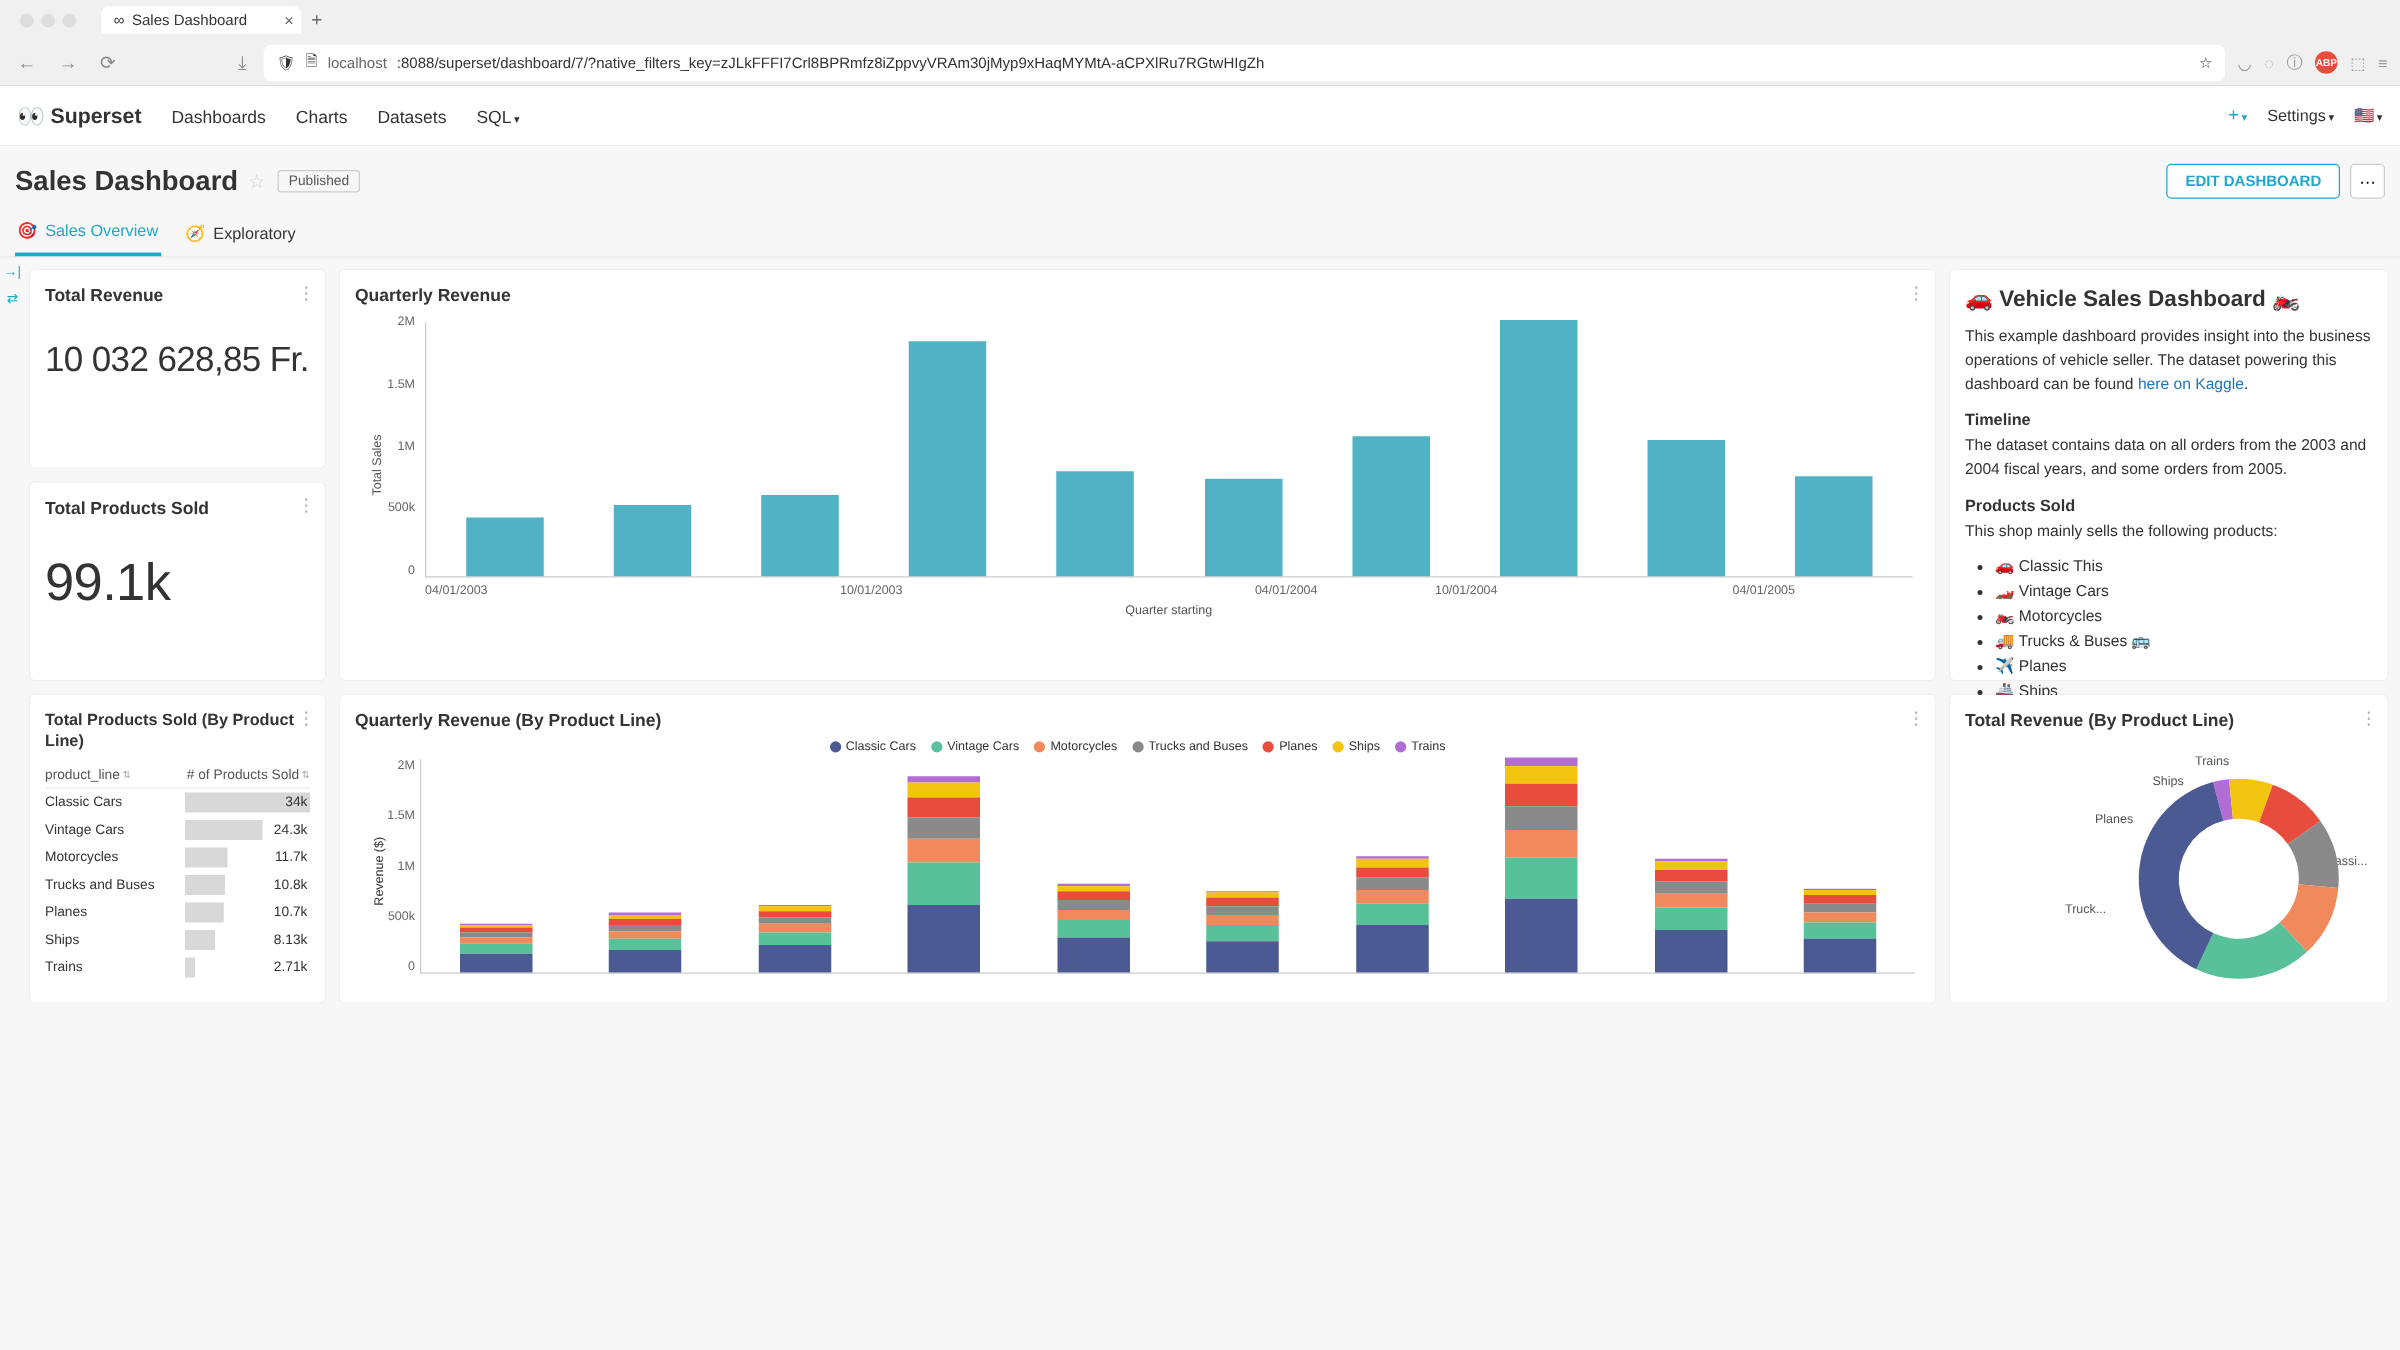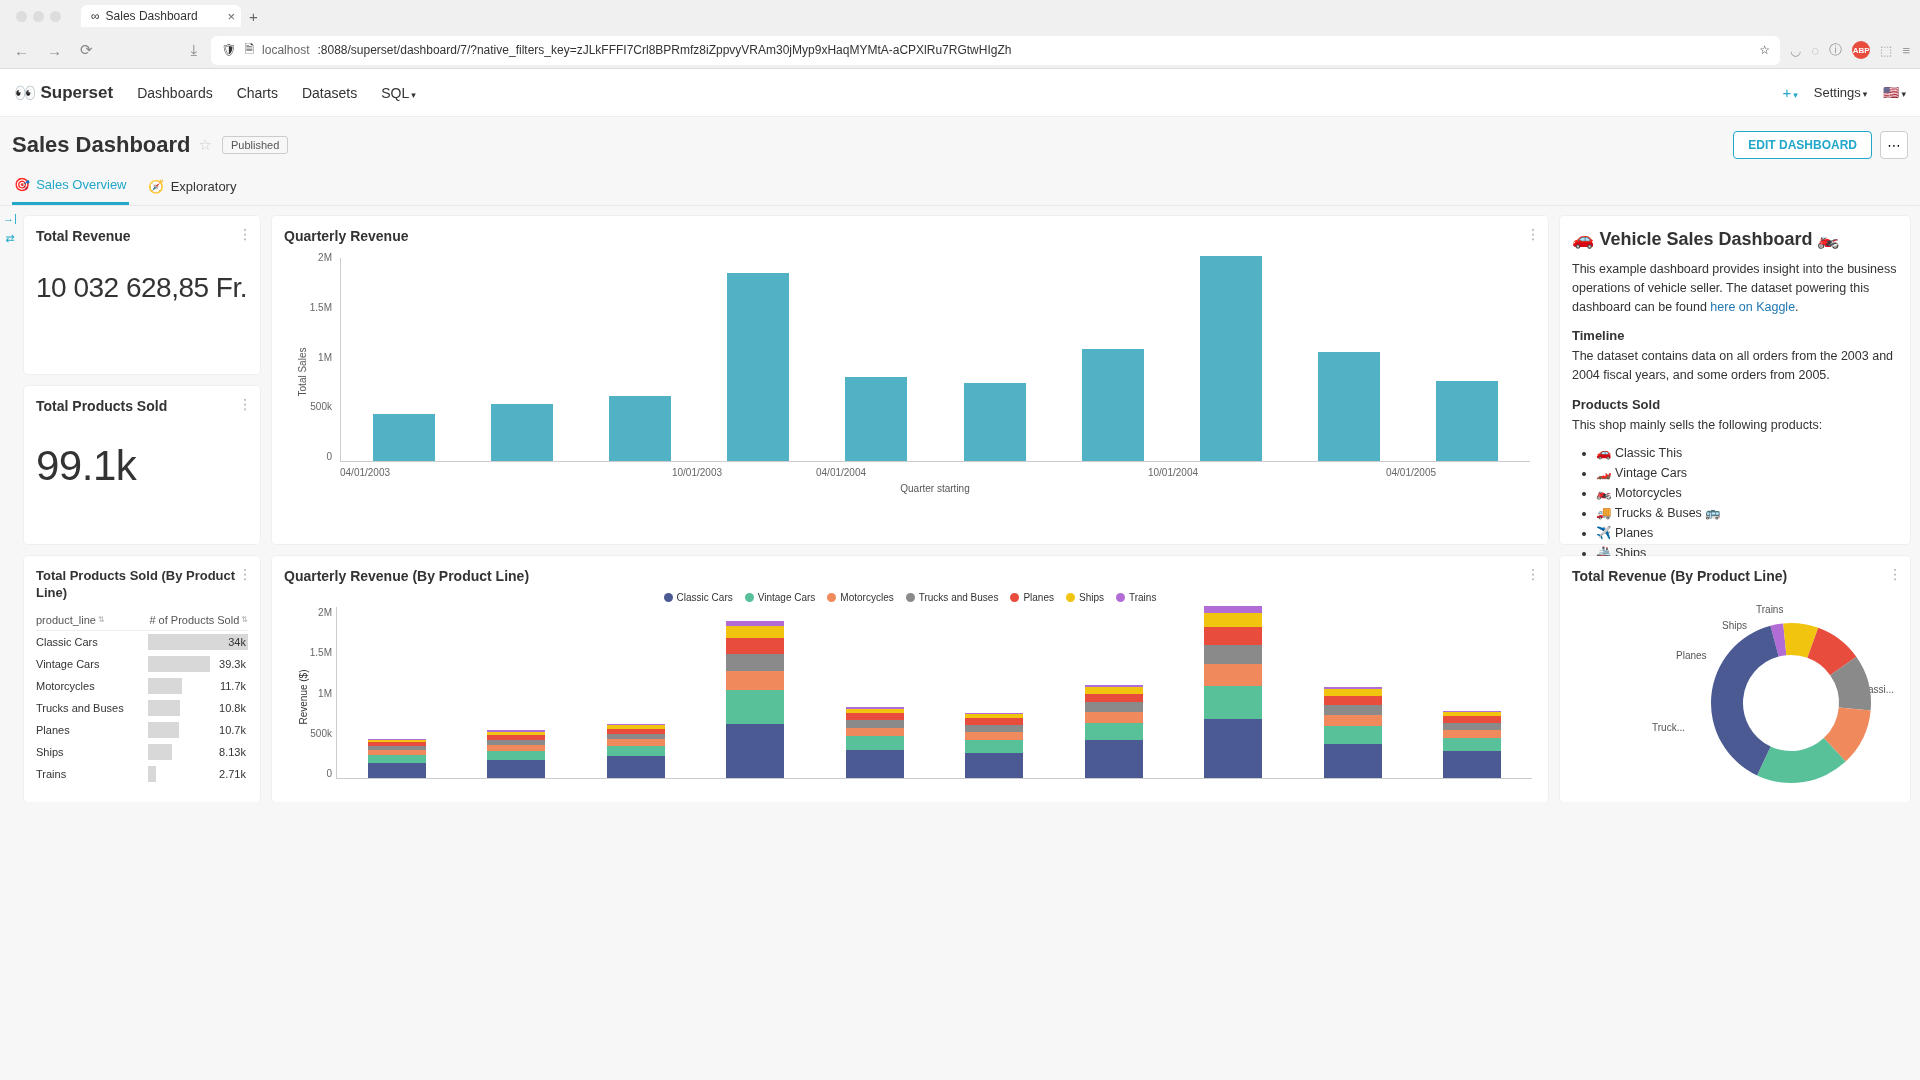--- a/index.html
+++ b/index.html
@@ -239,21 +239,21 @@
             <div class="bar" style="height: 41.5%;"></div>
             <div class="bar" style="height: 38.5%;"></div>
             <div class="bar" style="height: 55%;"></div>
             <div class="bar" style="height: 101%;"></div>
             <div class="bar" style="height: 53.5%;"></div>
             <div class="bar" style="height: 39.5%;"></div>
           </div>
         <div class="x-ticks">
           <span style="flex:2;text-align:left">04/01/2003</span>
           <span style="flex:2;text-align:center">10/01/2003</span>
-          <span style="flex:2;text-align:left">04/01/2004</span>
+          <span style="flex:2;text-align:right">04/01/2004</span>
           <span style="flex:2;text-align:center">10/01/2004</span>
           <span style="flex:2;text-align:center">04/01/2005</span>
         </div>
         <div class="x-label">Quarter starting</div>
       </div>
     </div>
 
     <div class="card info-card">
       <div class="info-title">🚗 Vehicle Sales Dashboard 🏍️</div>
       <p>
@@ -294,21 +294,21 @@
             <div class="c1">Classic Cars</div>
             <div class="c2">
               <div class="cell-bar" style="width:100%"></div>
               <div class="cell-txt">34k</div>
             </div>
           </div>
           <div class="tbl-row">
             <div class="c1">Vintage Cars</div>
             <div class="c2">
               <div class="cell-bar" style="width:62%"></div>
-              <div class="cell-txt">39.3k</div>
+              <div class="cell-txt">24.3k</div>
             </div>
           </div>
           <div class="tbl-row">
             <div class="c1">Motorcycles</div>
             <div class="c2">
               <div class="cell-bar" style="width:34%"></div>
               <div class="cell-txt">11.7k</div>
             </div>
           </div>
           <div class="tbl-row">

